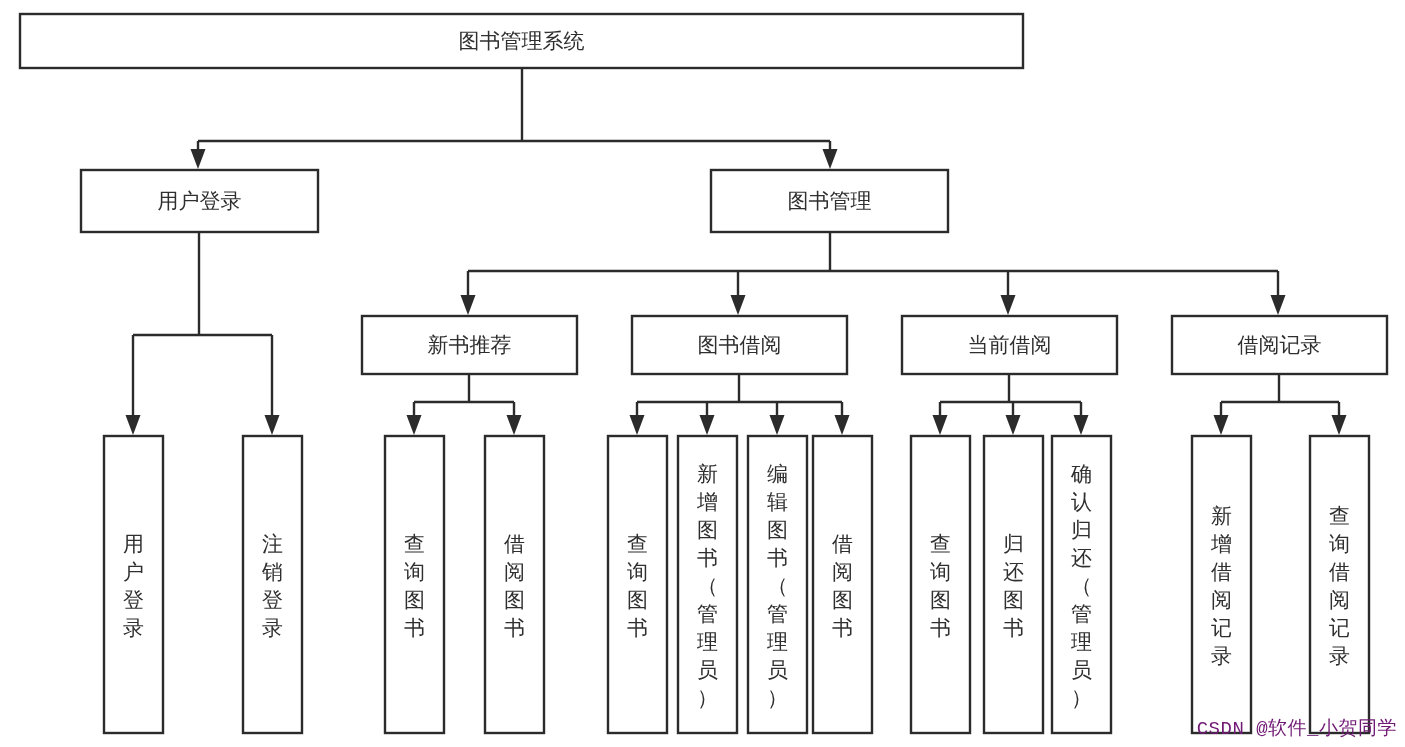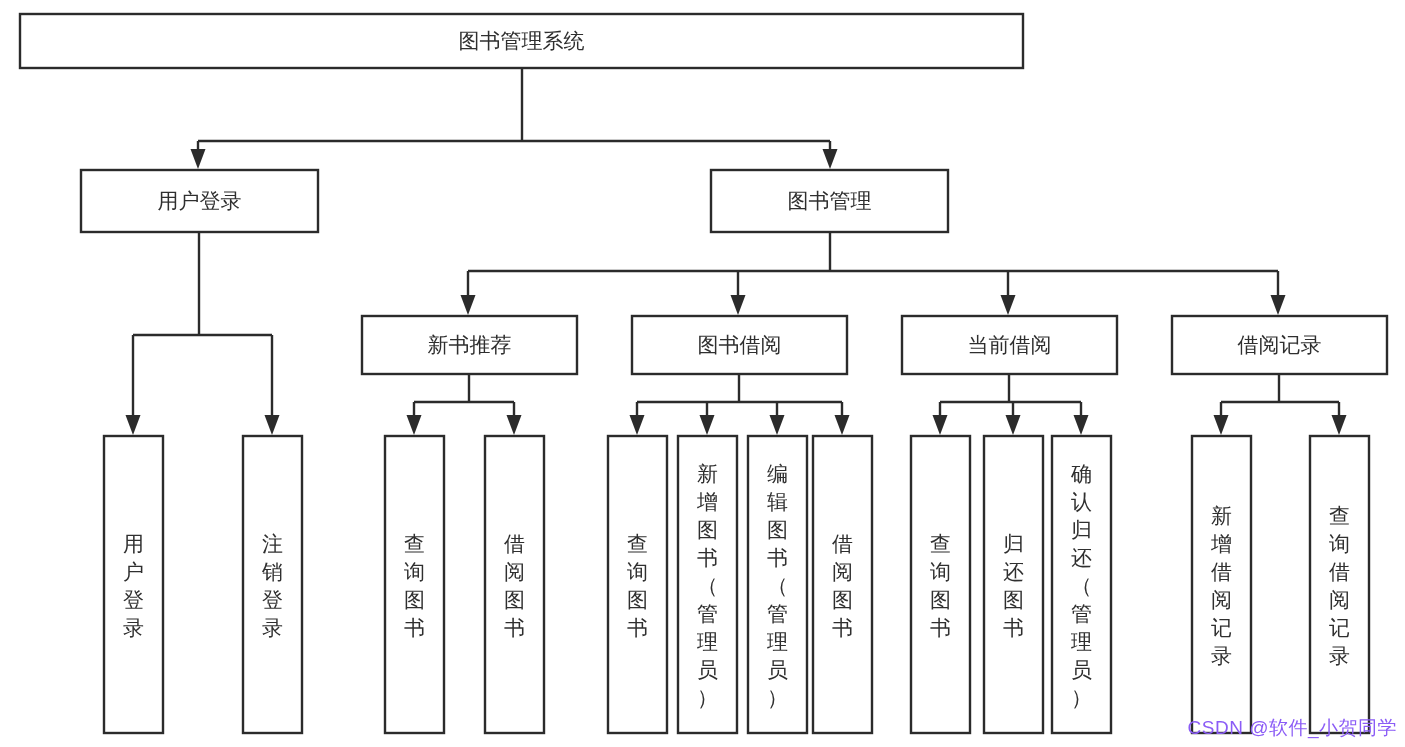--- a/index.html
+++ b/index.html
@@ -48,23 +48,23 @@
     fill: none;
   }
   .arrow-head {
     fill: #2b2b2b;
     stroke: none;
   }
   .watermark {
     position: absolute;
     right: 8px;
     bottom: 6px;
-    font-family: Liberation Sans, sans-serif;
+    font-family: Liberation Mono, monospace;
     font-size: 19px;
-    color: #8b5cf6;
+    color: #701a75;
     white-space: nowrap;
     letter-spacing: 0.5px;
     user-select: none;
     text-align: right;
   }
 </style>
 </head>
 <body>
 
 <div id="canvas">

